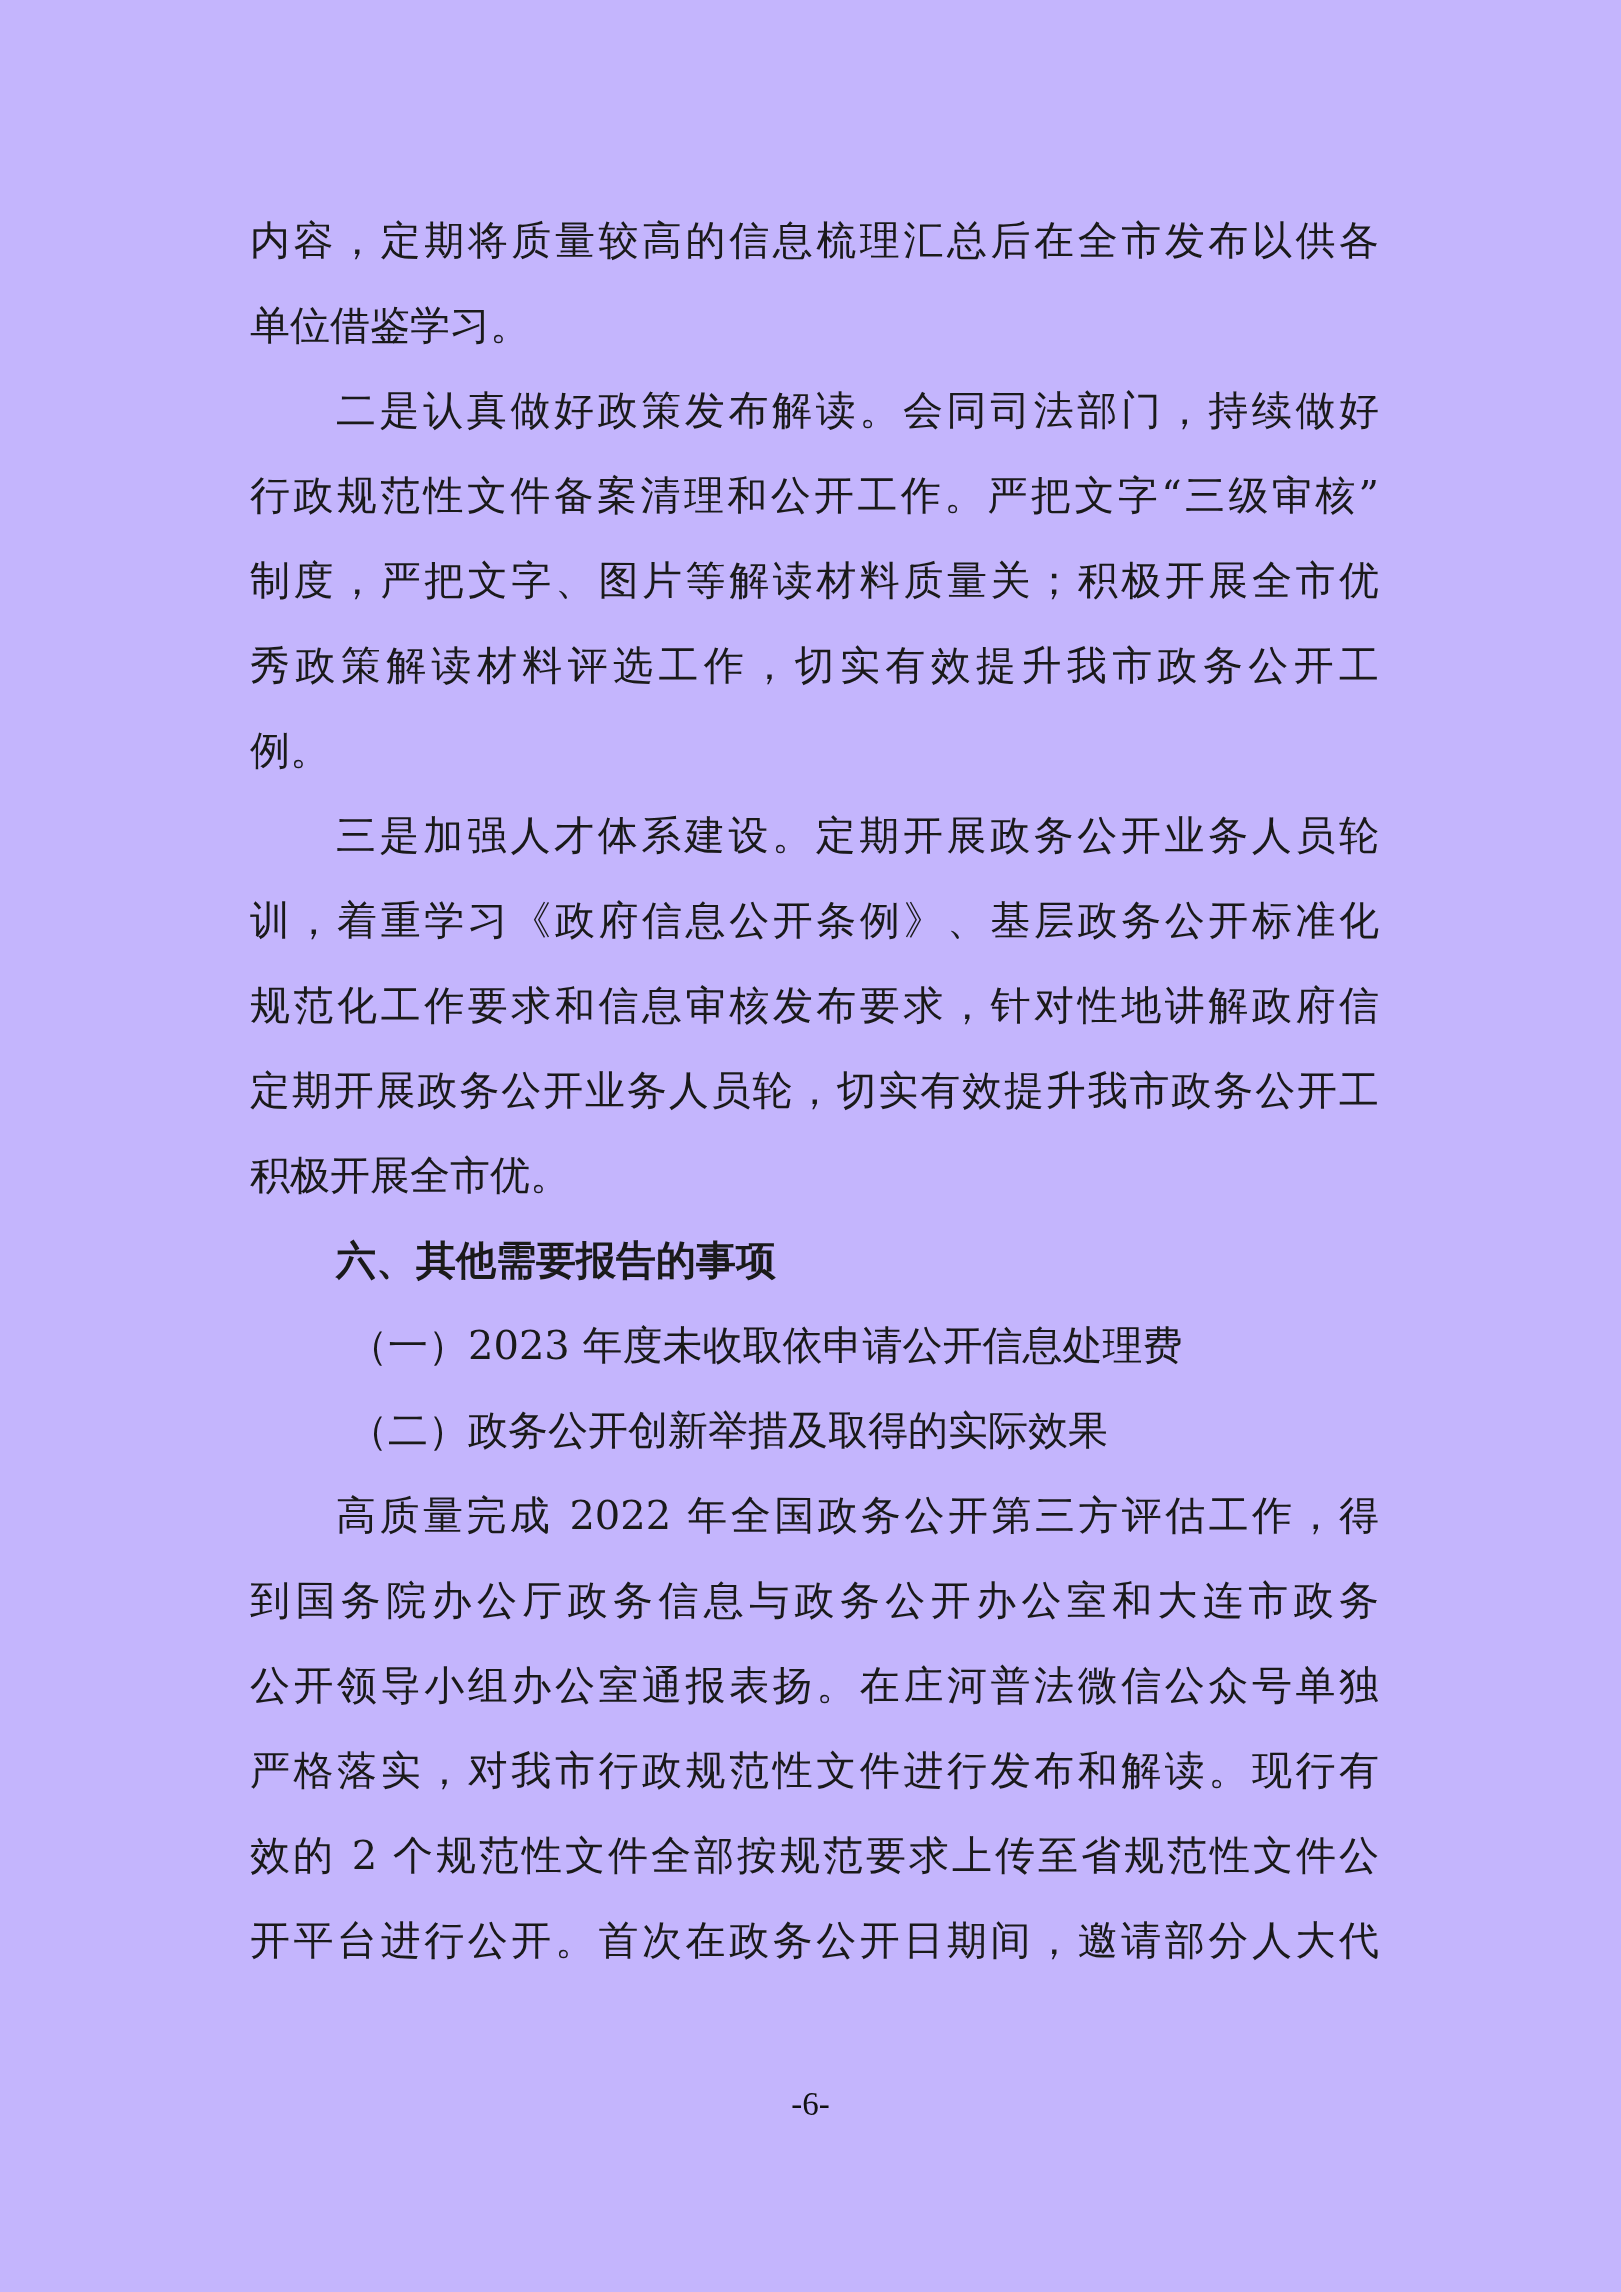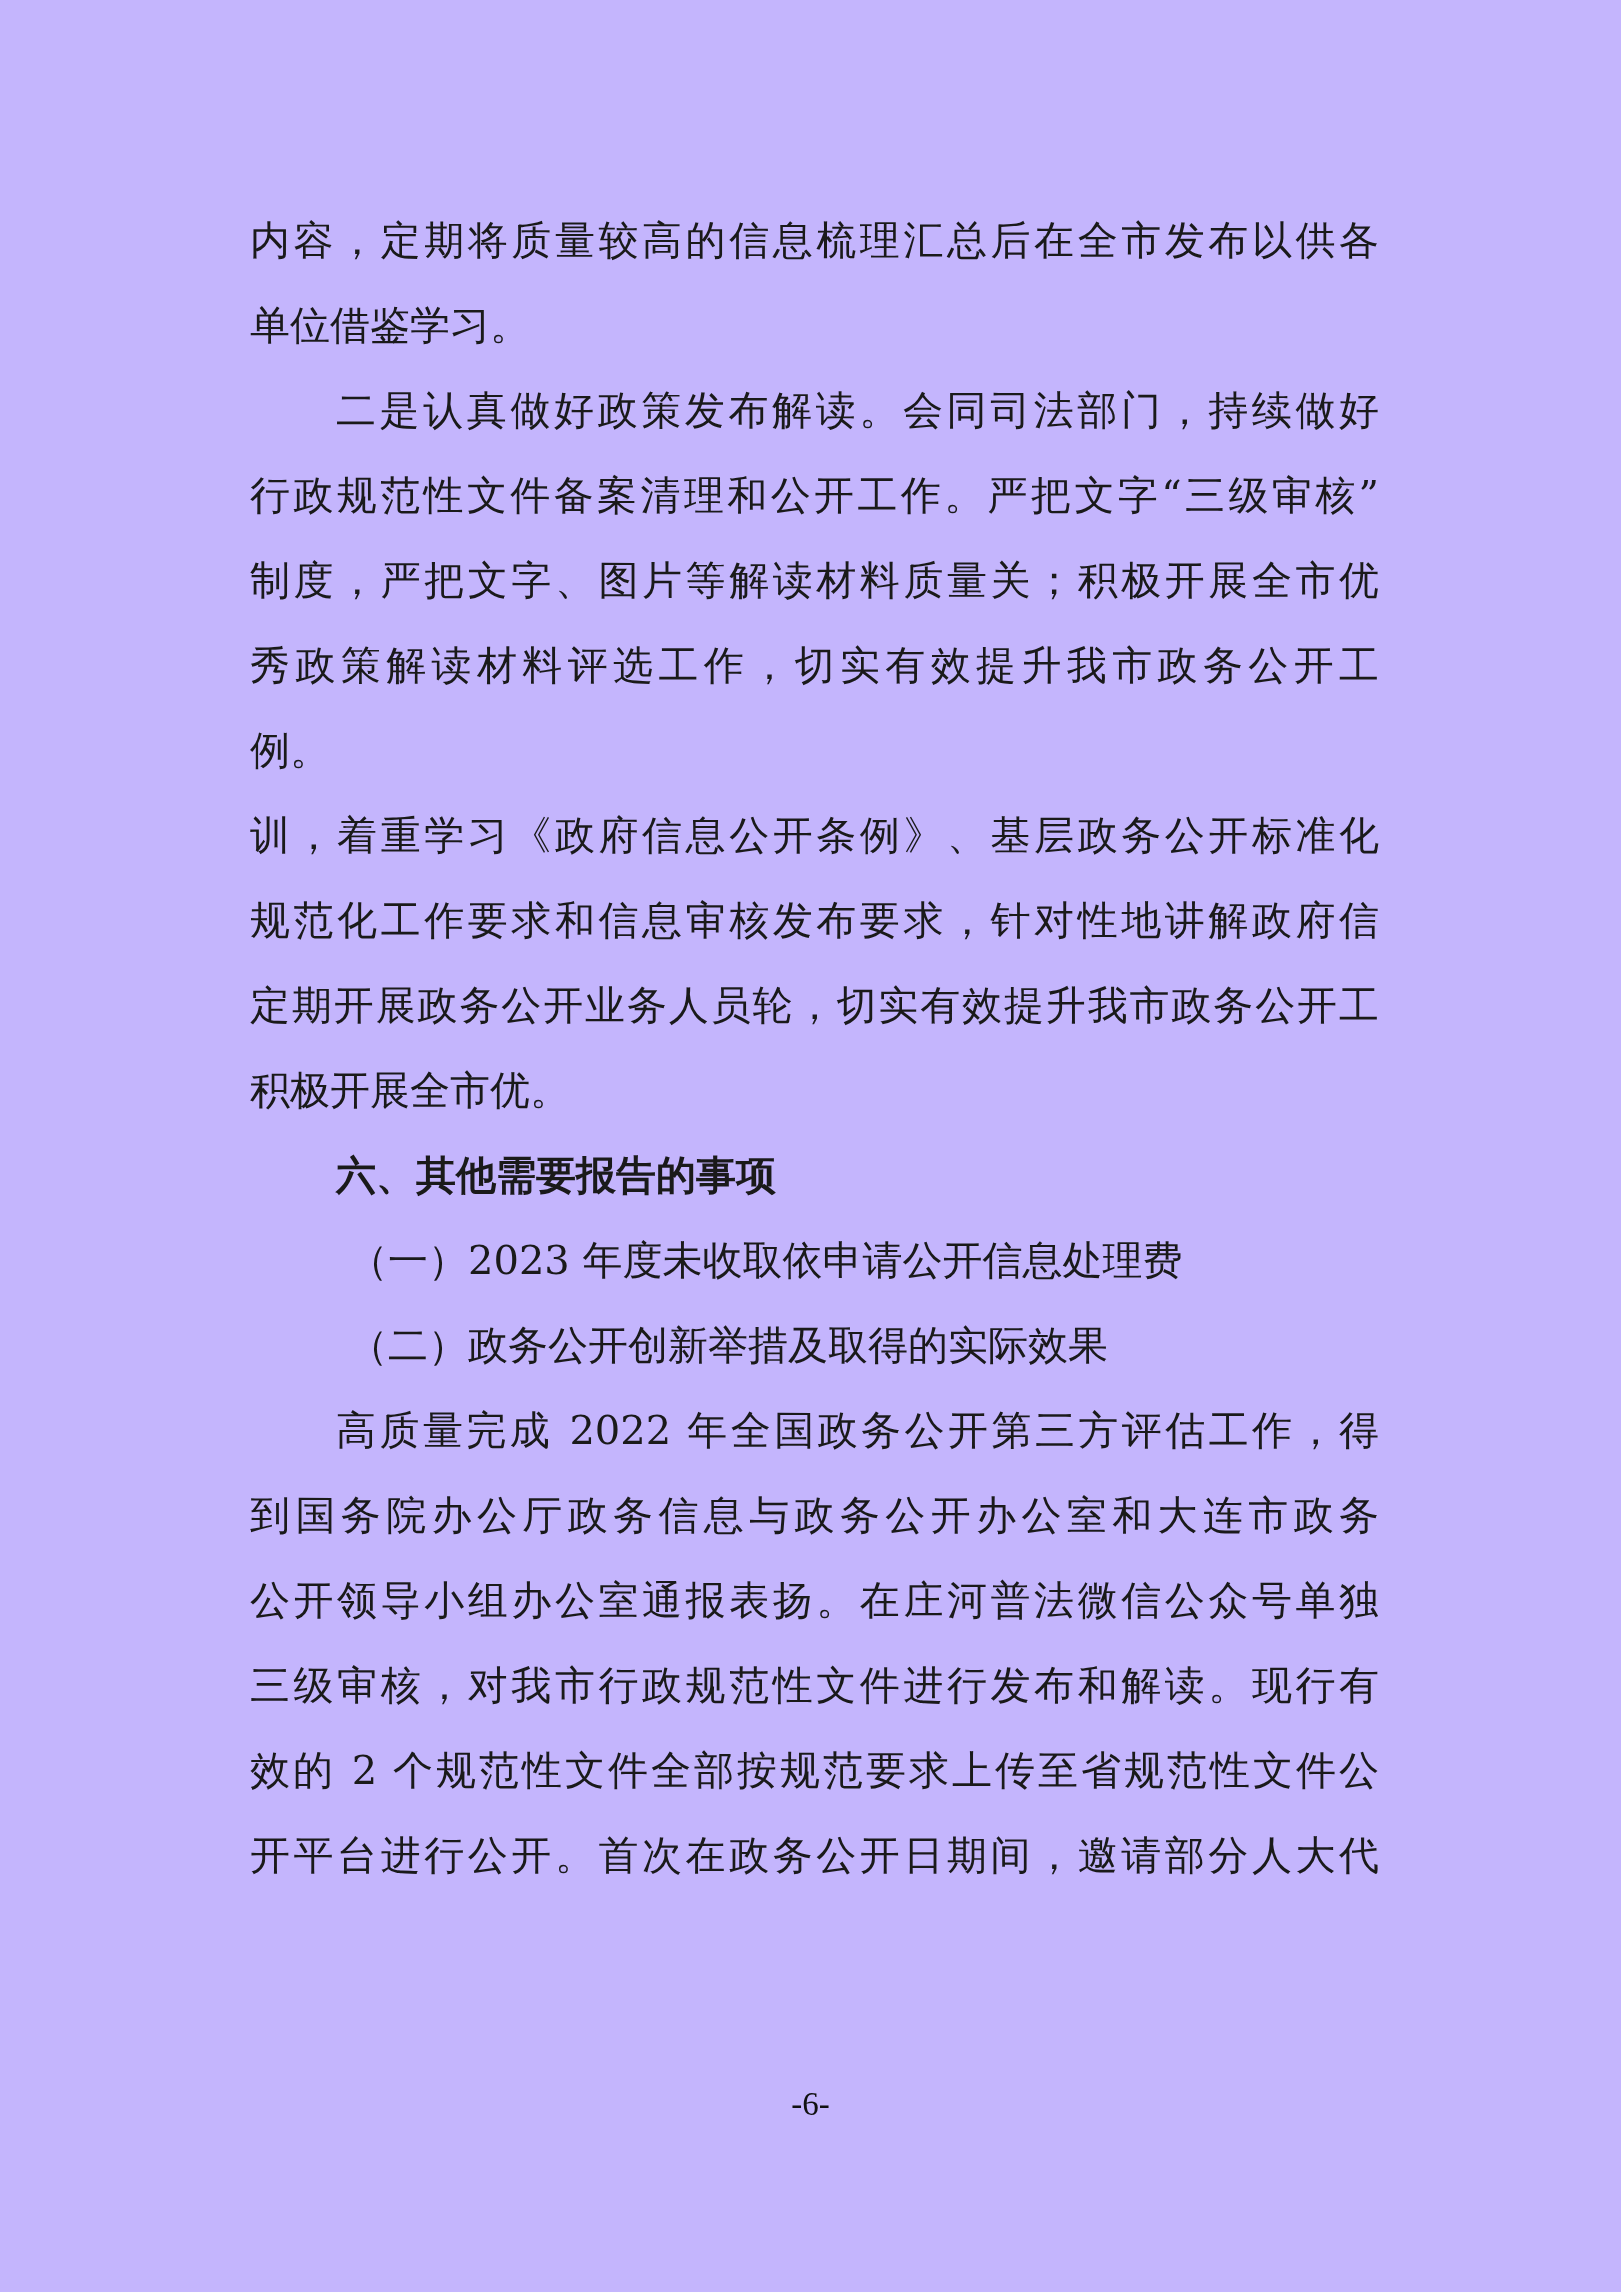--- a/index.html
+++ b/index.html
@@ -41,29 +41,30 @@
 
 <div class="page">
   <div class="text-block" id="text-block">
       <span class="line ">内容，定期将质量较高的信息梳理汇总后在全市发布以供各</span>
       <span class="line last">单位借鉴学习。</span>
       <span class="line indent">二是认真做好政策发布解读。会同司法部门，持续做好</span>
       <span class="line ">行政规范性文件备案清理和公开工作。严把文字“三级审核”</span>
       <span class="line ">制度，严把文字、图片等解读材料质量关；积极开展全市优</span>
       <span class="line ">秀政策解读材料评选工作，切实有效提升我市政务公开工</span>
       <span class="line last">例。</span>
+      <span class="line indent">三是加强人才体系建设。定期开展政务公开业务人员轮</span>
       <span class="line ">训，着重学习《政府信息公开条例》、基层政务公开标准化</span>
       <span class="line ">规范化工作要求和信息审核发布要求，针对性地讲解政府信</span>
       <span class="line ">定期开展政务公开业务人员轮，切实有效提升我市政务公开工</span>
       <span class="line last">积极开展全市优。</span>
       <span class="line heading">六、其他需要报告的事项</span>
       <span class="line subheading">（一）2023 年度未收取依申请公开信息处理费</span>
       <span class="line subheading">（二）政务公开创新举措及取得的实际效果</span>
       <span class="line indent">高质量完成 2022 年全国政务公开第三方评估工作，得</span>
       <span class="line ">到国务院办公厅政务信息与政务公开办公室和大连市政务</span>
       <span class="line ">公开领导小组办公室通报表扬。在庄河普法微信公众号单独</span>
-      <span class="line ">三级审核，对我市行政规范性文件进行发布和解读。现行有</span>
+      <span class="line ">严格落实，对我市行政规范性文件进行发布和解读。现行有</span>
       <span class="line ">效的 2 个规范性文件全部按规范要求上传至省规范性文件公</span>
       <span class="line ">开平台进行公开。首次在政务公开日期间，邀请部分人大代</span>
     </div>
   <div class="page-number">-6-</div>
 </div>
 
 
 </body></html>

